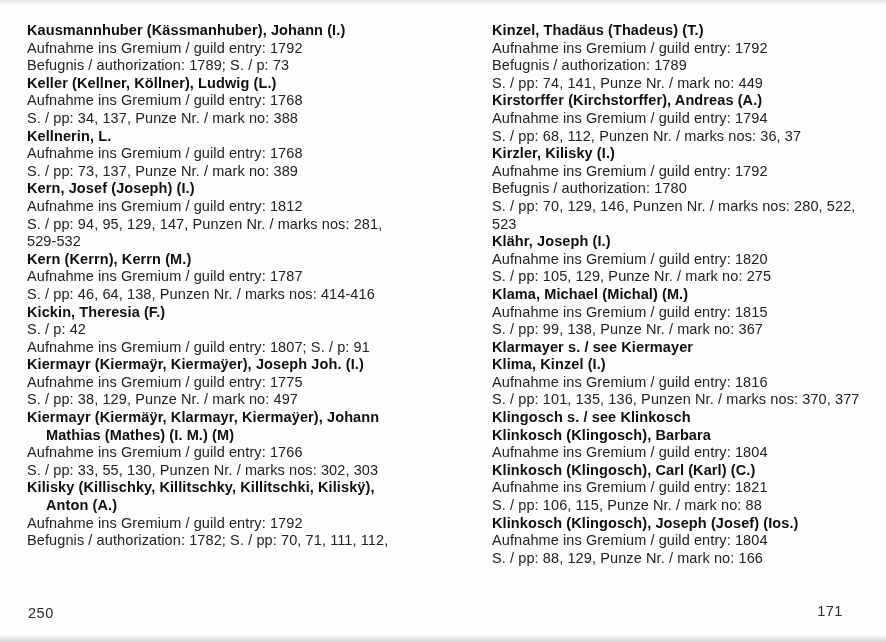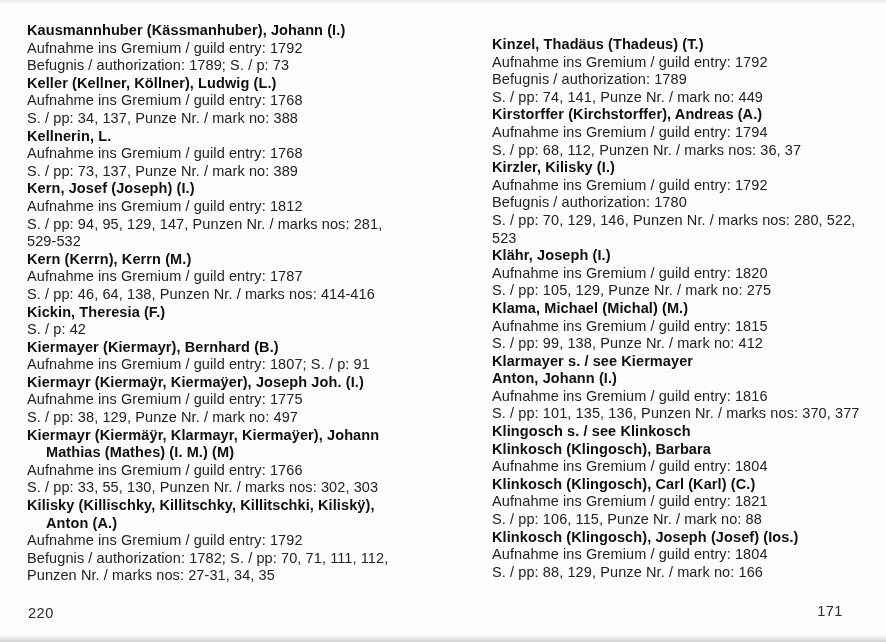--- a/index.html
+++ b/index.html
@@ -18,21 +18,21 @@
   .book-spread {
     position: absolute;
     inset: 0;
     border-radius: 31px;
   }
   .page-column {
     position: absolute;
     top: 22px;
   }
   .page-column.left  { left: 27px;  width: 445px; }
-  .page-column.right { left: 492px; width: 386px; margin-top: 14px; }
+  .page-column.right { left: 492px; width: 386px; }
   .line {
     font-size: 14.5px;
     line-height: 17.6px;
     white-space: nowrap;
     letter-spacing: 0.1px;
     color: #222;
   }
   .line.bold {
     font-weight: bold;
     color: #101010;
@@ -78,69 +78,67 @@
       <div class="line">S. / pp: 73, 137, Punze Nr. / mark no: 389</div>
       <div class="line bold">Kern, Josef (Joseph) (I.)</div>
       <div class="line">Aufnahme ins Gremium / guild entry: 1812</div>
       <div class="line">S. / pp: 94, 95, 129, 147, Punzen Nr. / marks nos: 281,</div>
       <div class="line">529-532</div>
       <div class="line bold">Kern (Kerrn), Kerrn (M.)</div>
       <div class="line">Aufnahme ins Gremium / guild entry: 1787</div>
       <div class="line">S. / pp: 46, 64, 138, Punzen Nr. / marks nos: 414-416</div>
       <div class="line bold">Kickin, Theresia (F.)</div>
       <div class="line">S. / p: 42</div>
-      <div class="line bold">Kiermayer (Kiermayr), Bernhard (B.)</div>
       <div class="line">Aufnahme ins Gremium / guild entry: 1807; S. / p: 91</div>
       <div class="line bold">Kiermayr (Kiermaÿr, Kiermaÿer), Joseph Joh. (I.)</div>
       <div class="line">Aufnahme ins Gremium / guild entry: 1775</div>
       <div class="line">S. / pp: 38, 129, Punze Nr. / mark no: 497</div>
       <div class="line bold">Kiermayr (Kiermäÿr, Klarmayr, Kiermaÿer), Johann</div>
       <div class="line bold indent">Mathias (Mathes) (I. M.) (M)</div>
       <div class="line">Aufnahme ins Gremium / guild entry: 1766</div>
       <div class="line">S. / pp: 33, 55, 130, Punzen Nr. / marks nos: 302, 303</div>
       <div class="line bold">Kilisky (Killischky, Killitschky, Killitschki, Kiliskÿ),</div>
       <div class="line bold indent">Anton (A.)</div>
       <div class="line">Aufnahme ins Gremium / guild entry: 1792</div>
       <div class="line">Befugnis / authorization: 1782; S. / pp: 70, 71, 111, 112,</div>
-      <div class="line">Punzen Nr. / marks nos: 27-31, 34, 35</div>
     </div>
 
   <div class="page-column right">
       <div class="line bold">Kinzel, Thadäus (Thadeus) (T.)</div>
       <div class="line">Aufnahme ins Gremium / guild entry: 1792</div>
       <div class="line">Befugnis / authorization: 1789</div>
       <div class="line">S. / pp: 74, 141, Punze Nr. / mark no: 449</div>
       <div class="line bold">Kirstorffer (Kirchstorffer), Andreas (A.)</div>
       <div class="line">Aufnahme ins Gremium / guild entry: 1794</div>
       <div class="line">S. / pp: 68, 112, Punzen Nr. / marks nos: 36, 37</div>
       <div class="line bold">Kirzler, Kilisky (I.)</div>
       <div class="line">Aufnahme ins Gremium / guild entry: 1792</div>
       <div class="line">Befugnis / authorization: 1780</div>
       <div class="line">S. / pp: 70, 129, 146, Punzen Nr. / marks nos: 280, 522,</div>
       <div class="line">523</div>
       <div class="line bold">Klähr, Joseph (I.)</div>
       <div class="line">Aufnahme ins Gremium / guild entry: 1820</div>
       <div class="line">S. / pp: 105, 129, Punze Nr. / mark no: 275</div>
       <div class="line bold">Klama, Michael (Michal) (M.)</div>
       <div class="line">Aufnahme ins Gremium / guild entry: 1815</div>
-      <div class="line">S. / pp: 99, 138, Punze Nr. / mark no: 412</div>
+      <div class="line">S. / pp: 99, 138, Punze Nr. / mark no: 367</div>
       <div class="line bold">Klarmayer s. / see Kiermayer</div>
-      <div class="line bold">Anton, Johann (I.)</div>
+      <div class="line bold">Klima, Kinzel (I.)</div>
       <div class="line">Aufnahme ins Gremium / guild entry: 1816</div>
       <div class="line">S. / pp: 101, 135, 136, Punzen Nr. / marks nos: 370, 377</div>
       <div class="line bold">Klingosch s. / see Klinkosch</div>
       <div class="line bold">Klinkosch (Klingosch), Barbara</div>
       <div class="line">Aufnahme ins Gremium / guild entry: 1804</div>
       <div class="line bold">Klinkosch (Klingosch), Carl (Karl) (C.)</div>
       <div class="line">Aufnahme ins Gremium / guild entry: 1821</div>
       <div class="line">S. / pp: 106, 115, Punze Nr. / mark no: 88</div>
       <div class="line bold">Klinkosch (Klingosch), Joseph (Josef) (Ios.)</div>
       <div class="line">Aufnahme ins Gremium / guild entry: 1804</div>
       <div class="line">S. / pp: 88, 129, Punze Nr. / mark no: 166</div>
     </div>
 
-  <div class="folio left">220</div>
+  <div class="folio left">250</div>
 
   <div class="folio right">171</div>
 
   <div class="scan-edge-top"></div>
   <div class="scan-edge-bottom"></div>
 </div>
 
 </body></html>

